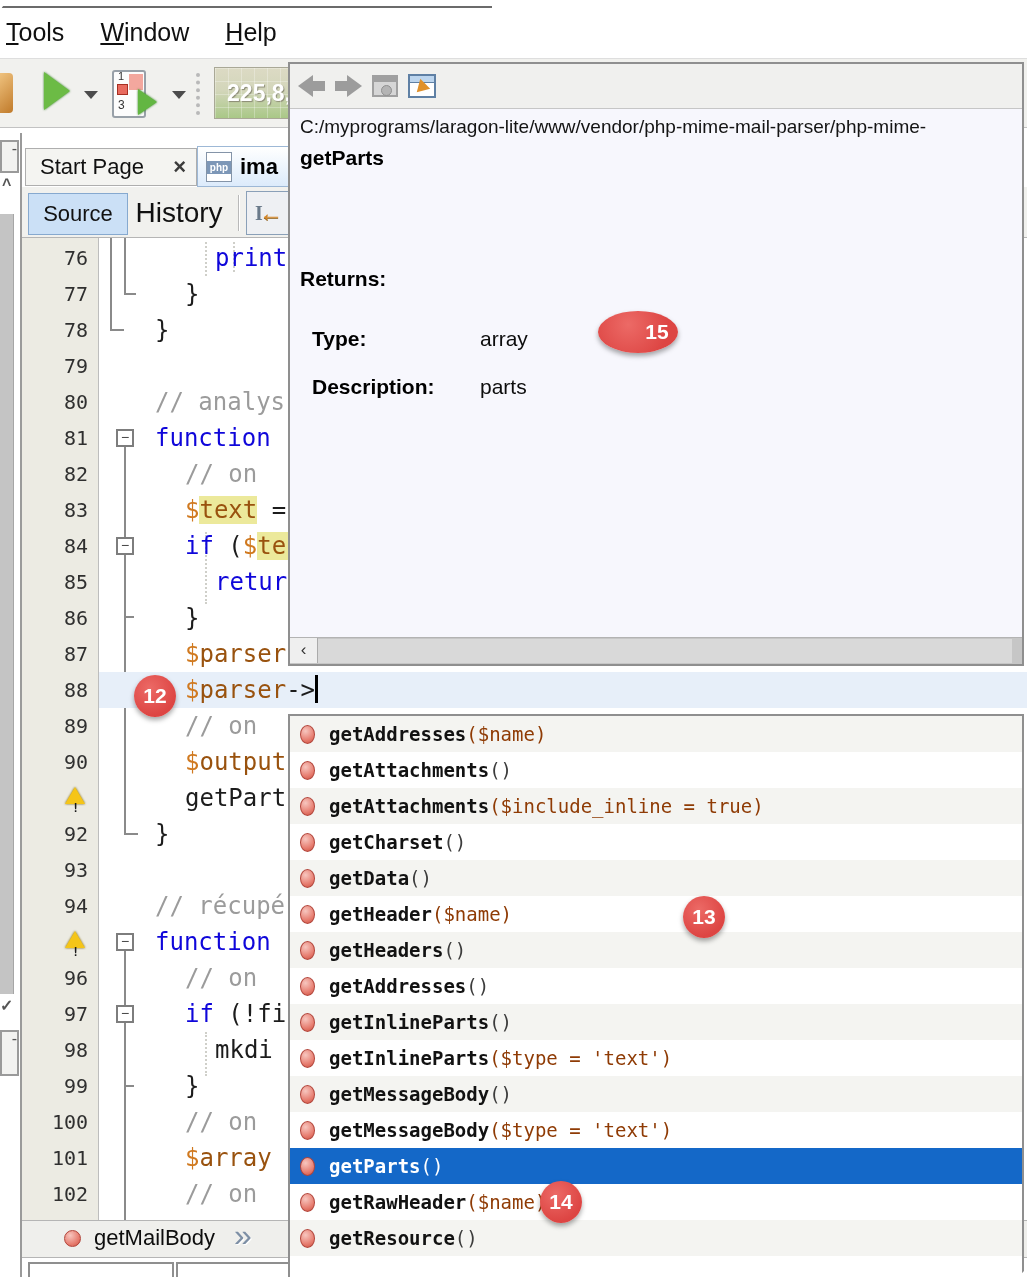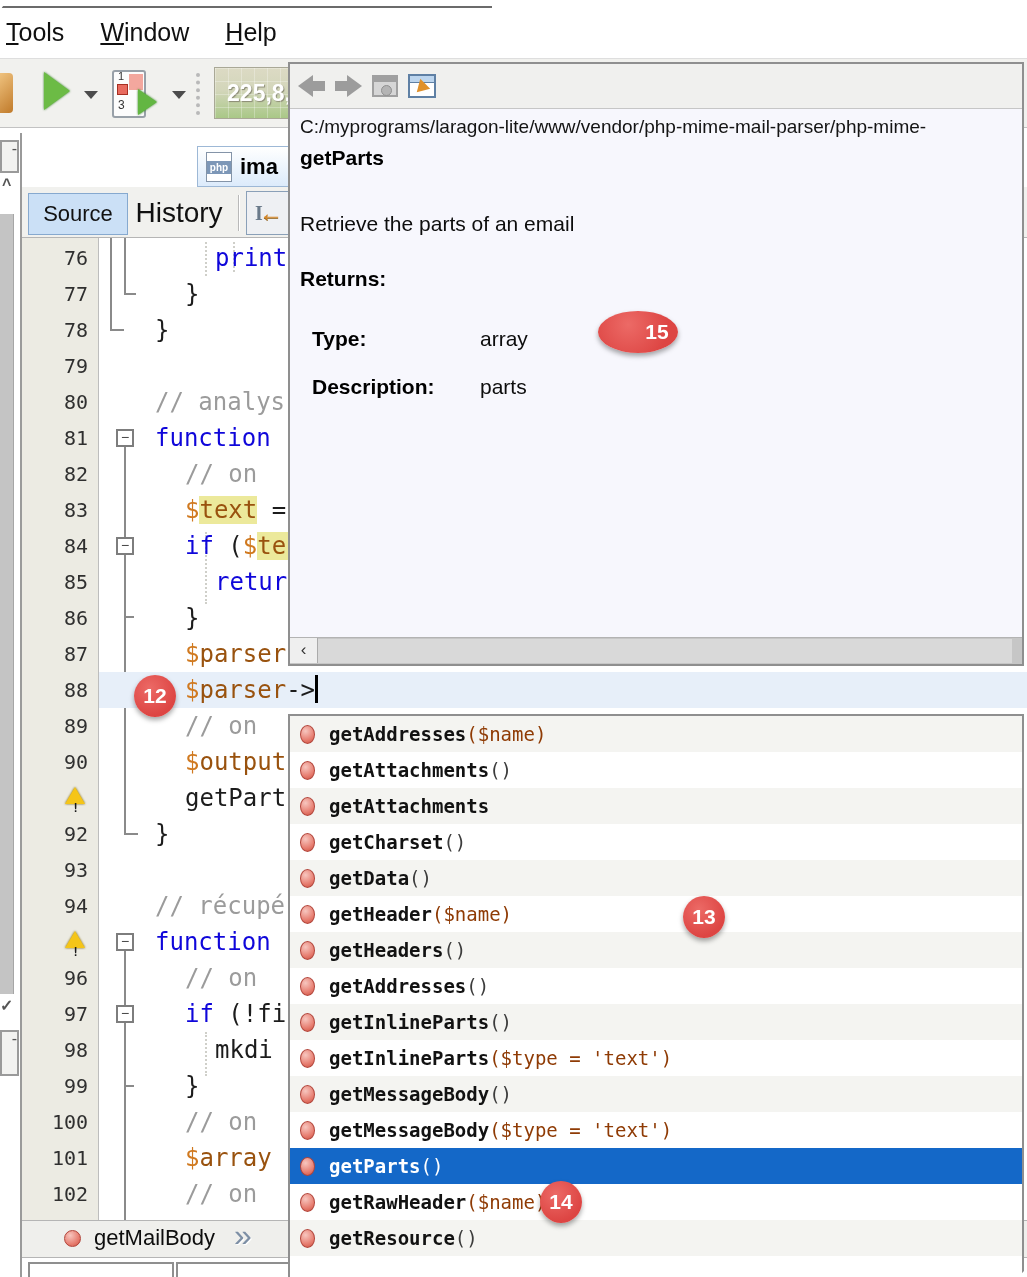--- a/index.html
+++ b/index.html
@@ -193,20 +193,24 @@
     </div>
   </div>
 
   <div class="lp-box" style="left:0;top:140px;width:19px;height:33px;">-</div>
   <div class="lp-mark" style="left:2px;top:176px;">^</div>
   <div class="lp-scroll"></div>
   <div class="lp-mark" style="left:0;top:996px;">✓</div>
   <div class="lp-box" style="left:0;top:1030px;width:19px;height:46px;">-</div>
   <div class="panel-border"></div>
 
+  <div class="tab1">
+    <span>Start Page</span>
+    <span class="x">×</span>
+  </div>
   <div class="tab2">
     <span class="phpicon">
         <span>php</span>
       </span>
     <span>ima</span>
   </div>
 
   <div class="ed-toolbar">
     <div class="btn-src">
       <span>Source</span>
@@ -316,36 +320,35 @@
         </span>
       <span class="nav-arrow">
           <span class="tail"></span>
           <span class="tri-r"></span>
         </span>
       <span class="win-gray"></span>
       <span class="win-ext"></span>
     </div>
     <div class="doc-path">C:/myprograms/laragon-lite/www/vendor/php-mime-mail-parser/php-mime-</div>
     <div class="doc-title">getParts</div>
-    <div class="doc-summary">Retrieve the parts of an email</div>
     <div class="doc-returns">Returns:</div>
     <div class="doc-lbl" style="left:22px;top:263px;">Type:</div>
     <div class="doc-val" style="left:190px;top:263px;">array</div>
     <div class="doc-lbl" style="left:22px;top:311px;">Description:</div>
     <div class="doc-val" style="left:190px;top:311px;">parts</div>
     <div class="doc-hscroll">
       <span class="btn">‹</span>
       <span class="thumb"></span>
     </div>
   </div>
 
   <div class="comppop" id="completion-list">
       <div class="c-row"><span class="m-icon"></span><span class="c-name">getAddresses</span><span class="c-params">($name)</span></div>
       <div class="c-row"><span class="m-icon"></span><span class="c-name">getAttachments</span><span class="c-params empty">()</span></div>
-      <div class="c-row"><span class="m-icon"></span><span class="c-name">getAttachments</span></div>
+      <div class="c-row"><span class="m-icon"></span><span class="c-name">getAttachments</span><span class="c-params">($include_inline = true)</span></div>
       <div class="c-row"><span class="m-icon"></span><span class="c-name">getCharset</span><span class="c-params empty">()</span></div>
       <div class="c-row"><span class="m-icon"></span><span class="c-name">getData</span><span class="c-params empty">()</span></div>
       <div class="c-row"><span class="m-icon"></span><span class="c-name">getHeader</span><span class="c-params">($name)</span></div>
       <div class="c-row"><span class="m-icon"></span><span class="c-name">getHeaders</span><span class="c-params empty">()</span></div>
       <div class="c-row"><span class="m-icon"></span><span class="c-name">getAddresses</span><span class="c-params empty">()</span></div>
       <div class="c-row"><span class="m-icon"></span><span class="c-name">getInlineParts</span><span class="c-params empty">()</span></div>
       <div class="c-row"><span class="m-icon"></span><span class="c-name">getInlineParts</span><span class="c-params">($type = 'text')</span></div>
       <div class="c-row"><span class="m-icon"></span><span class="c-name">getMessageBody</span><span class="c-params empty">()</span></div>
       <div class="c-row"><span class="m-icon"></span><span class="c-name">getMessageBody</span><span class="c-params">($type = 'text')</span></div>
       <div class="c-row sel"><span class="m-icon"></span><span class="c-name">getParts</span><span class="c-params empty">()</span></div>

